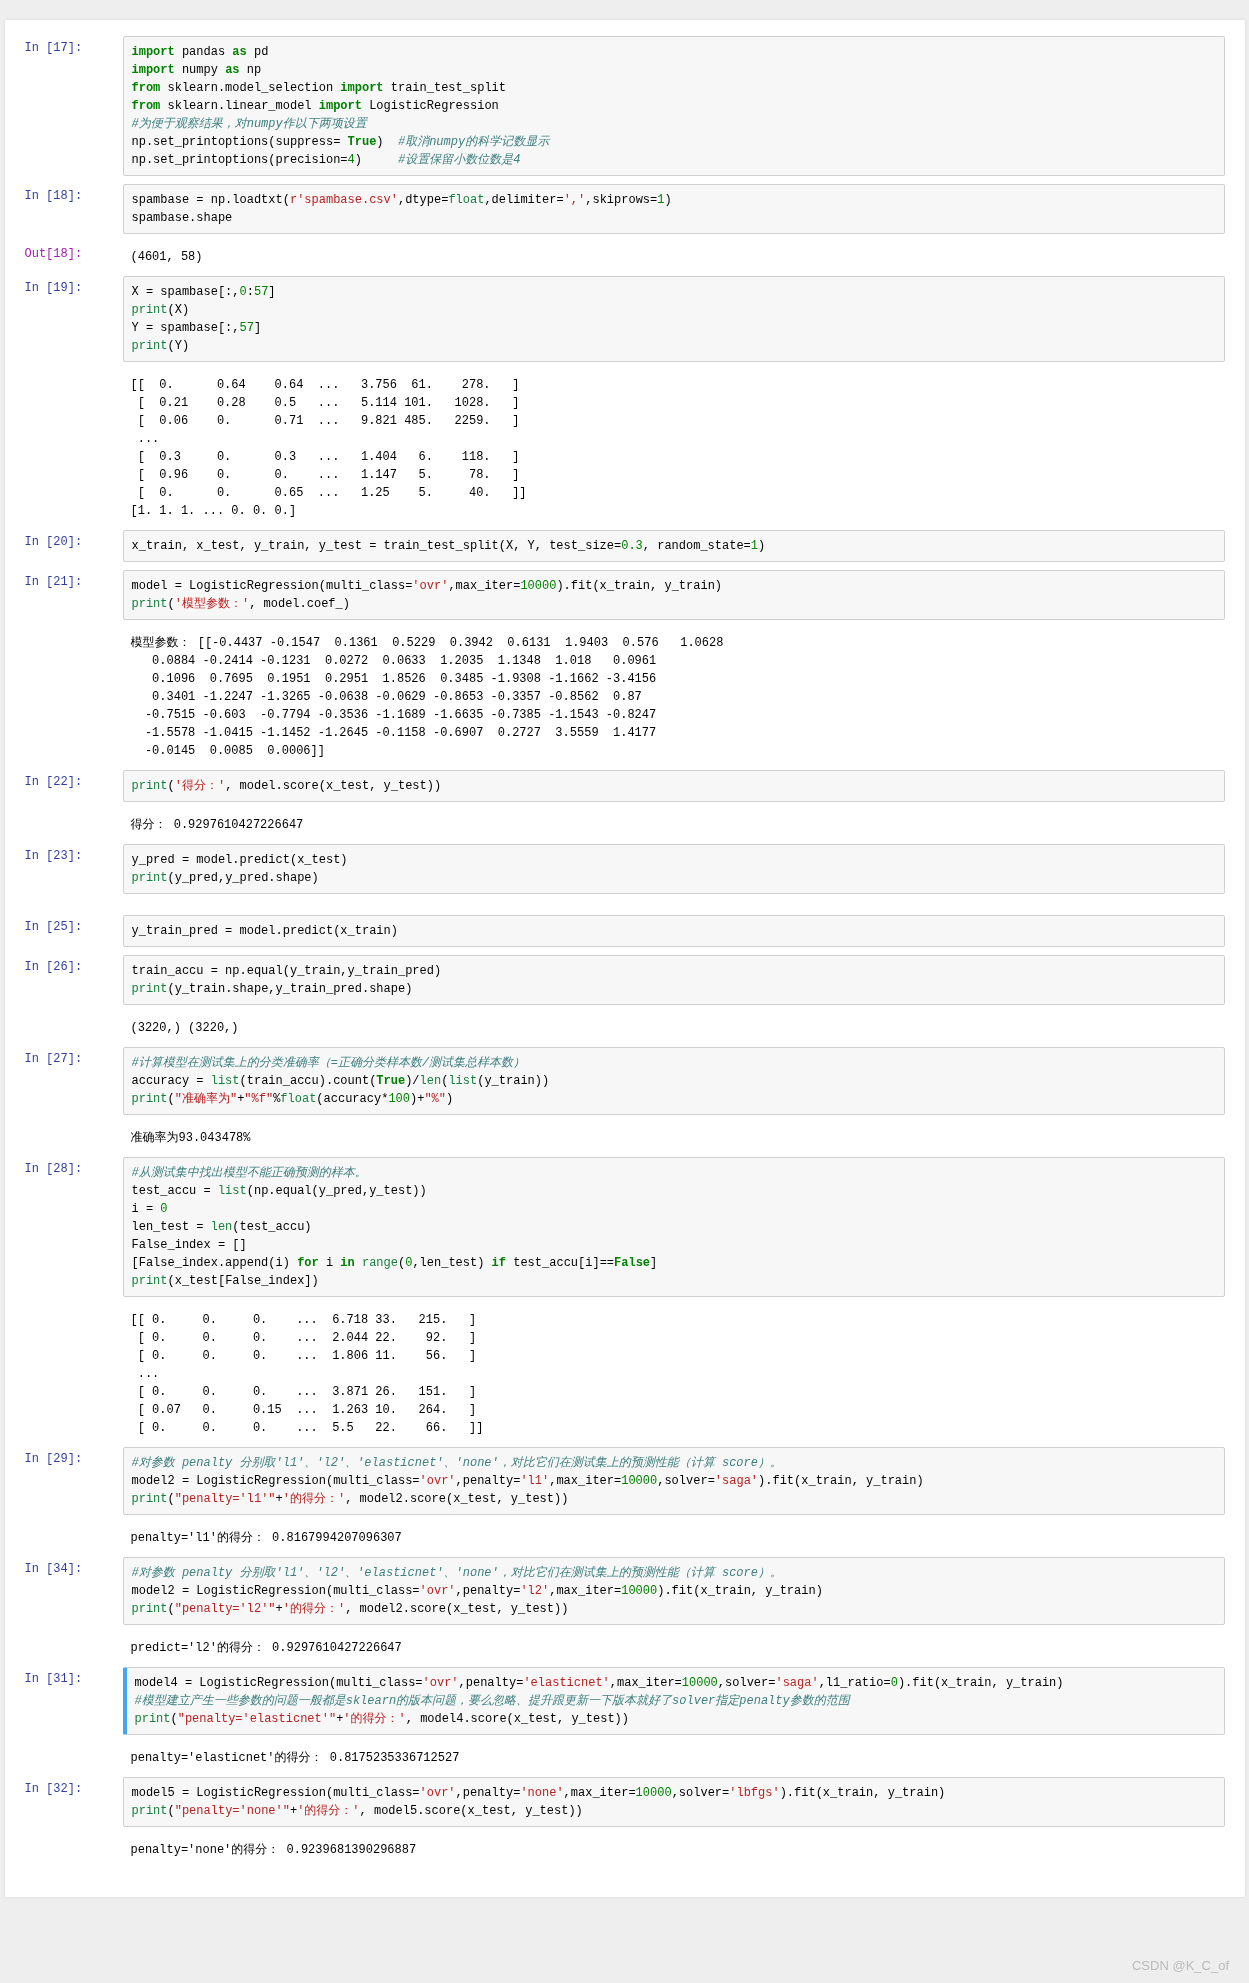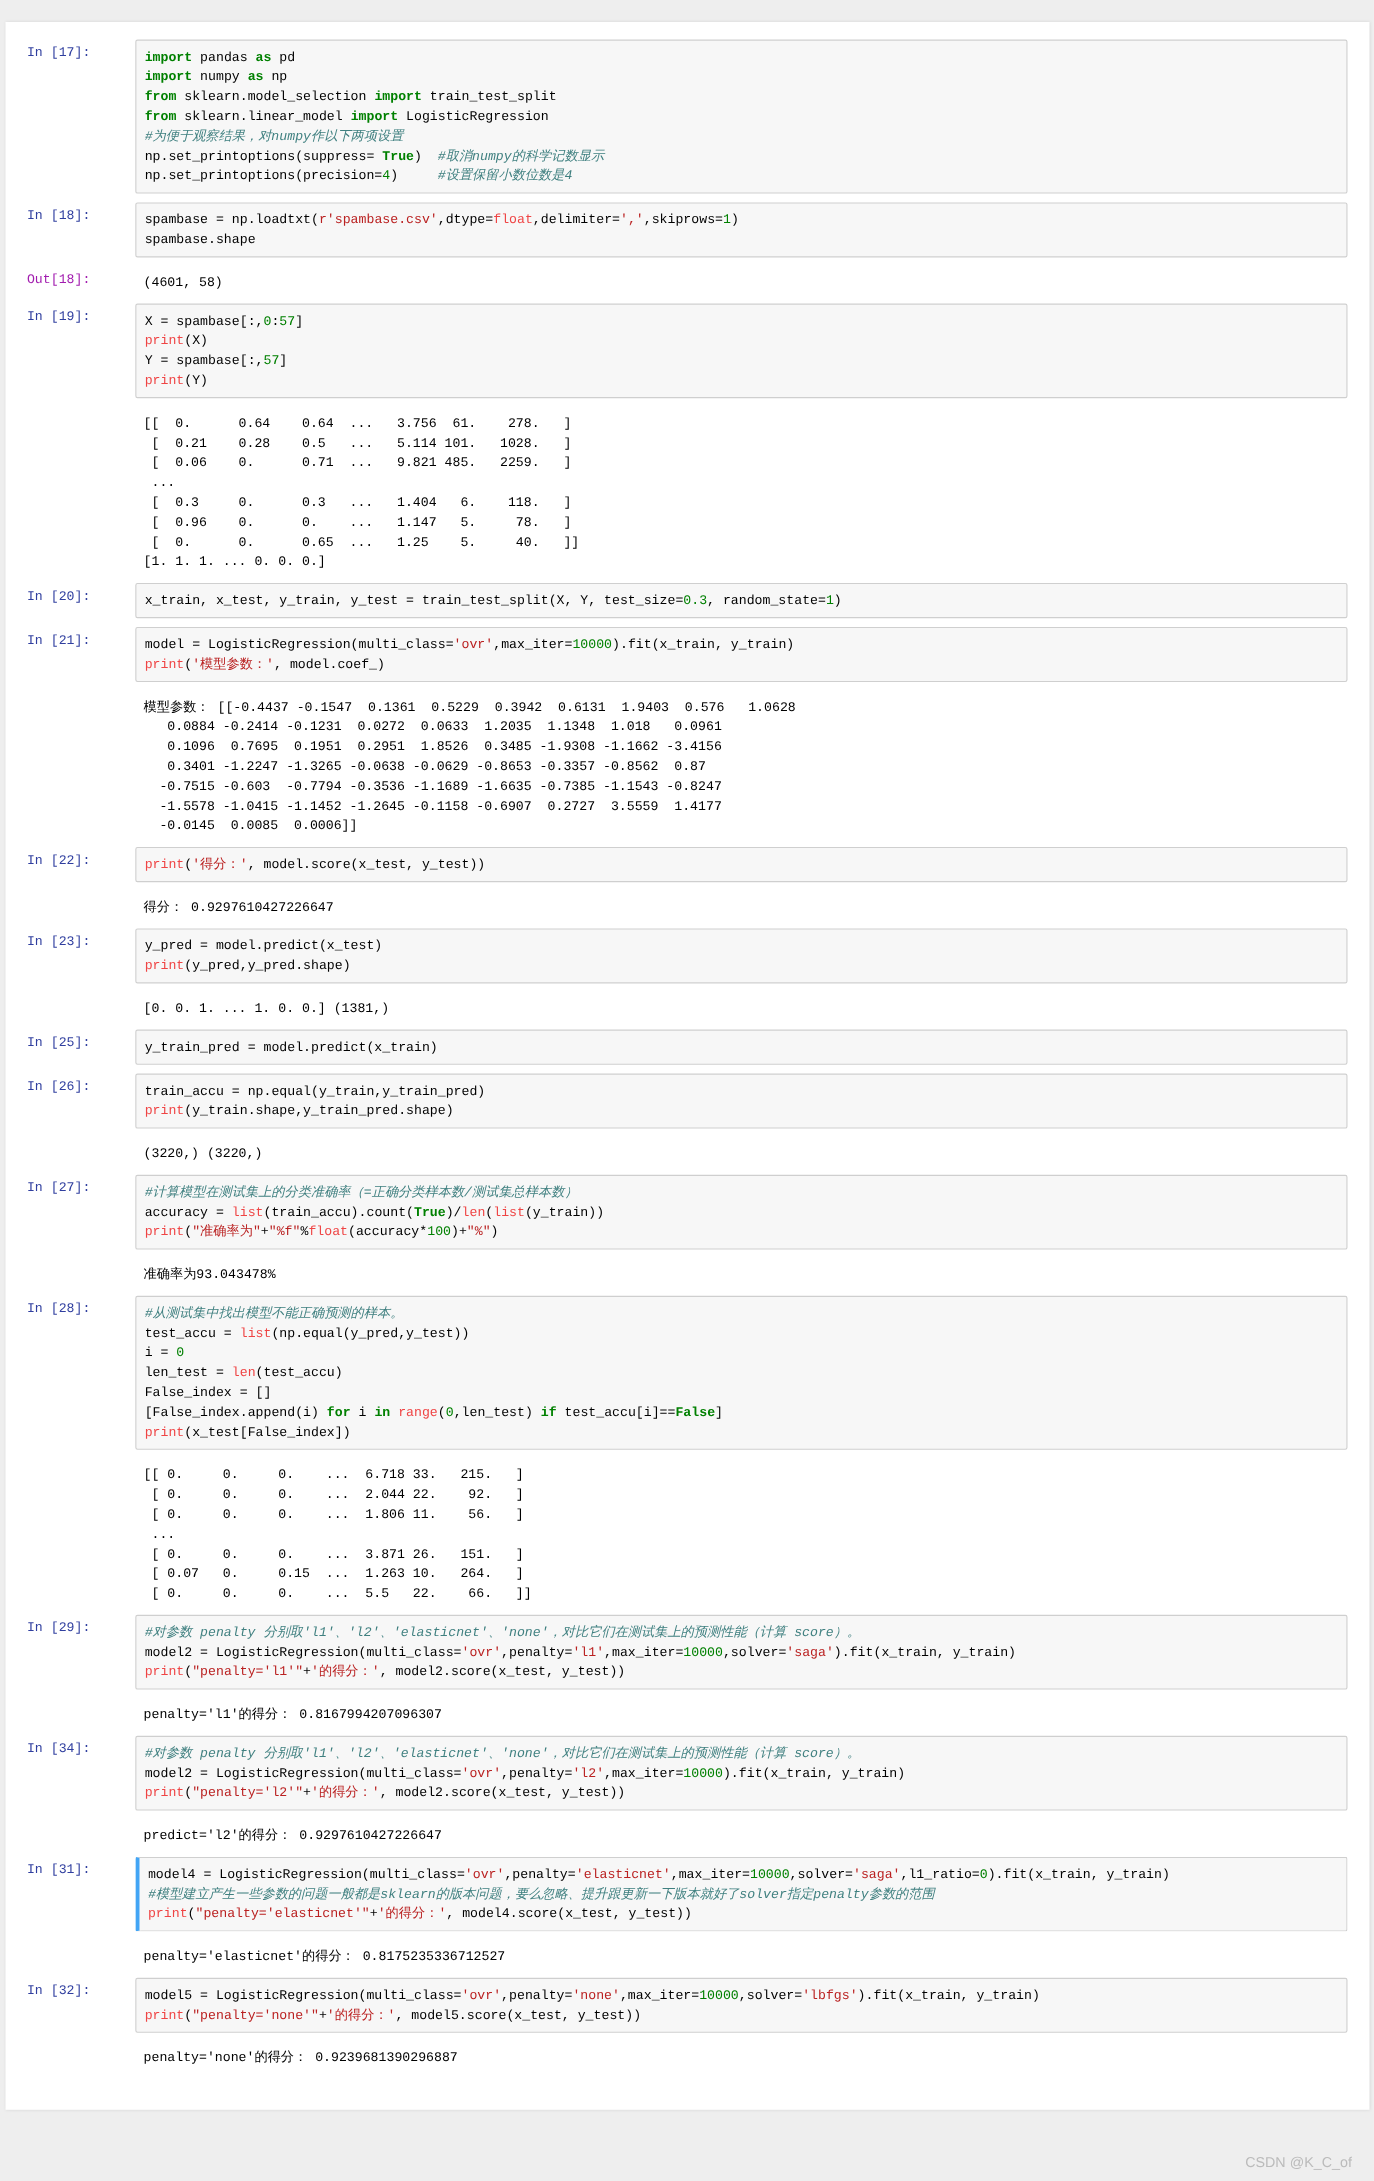--- a/index.html
+++ b/index.html
@@ -59,21 +59,21 @@
   line-height: 1.5;
   white-space: pre;
   padding: 6px 8px 2px 8px;
   color: #000;
   overflow-x: auto;
 }
 .k-green { color: #008000; font-weight: bold; }
 .k-str { color: #ba2121; }
 .k-num { color: #008000; }
 .k-comment { color: #408080; font-style: italic; }
-.k-builtin { color: #ef4444; }
+.k-builtin { color: #15803d; }
 .watermark {
   position: fixed;
   bottom: 10px;
   right: 20px;
   color: #bbb;
   font-size: 13px;
 }
 </style>
 </head>
 <body>
@@ -179,23 +179,20 @@
       <div class="prompt">In  [23]:</div>
       <div class="cell-body">
         <div class="input-wrap">
           <div class="code">y_pred = model.predict(x_test)
 <span class="k-builtin">print</span>(y_pred,y_pred.shape)</div>
         </div>
       </div>
     </div>
     <div class="cell">
       <div class="prompt"></div>
-      <div class="cell-body">
-        <div class="output">[0. 0. 1. ... 1. 0. 0.] (1381,)</div>
-      </div>
     </div>
     <div class="cell">
       <div class="prompt">In  [25]:</div>
       <div class="cell-body">
         <div class="input-wrap">
           <div class="code">y_train_pred = model.predict(x_train)</div>
         </div>
       </div>
     </div>
     <div class="cell">

